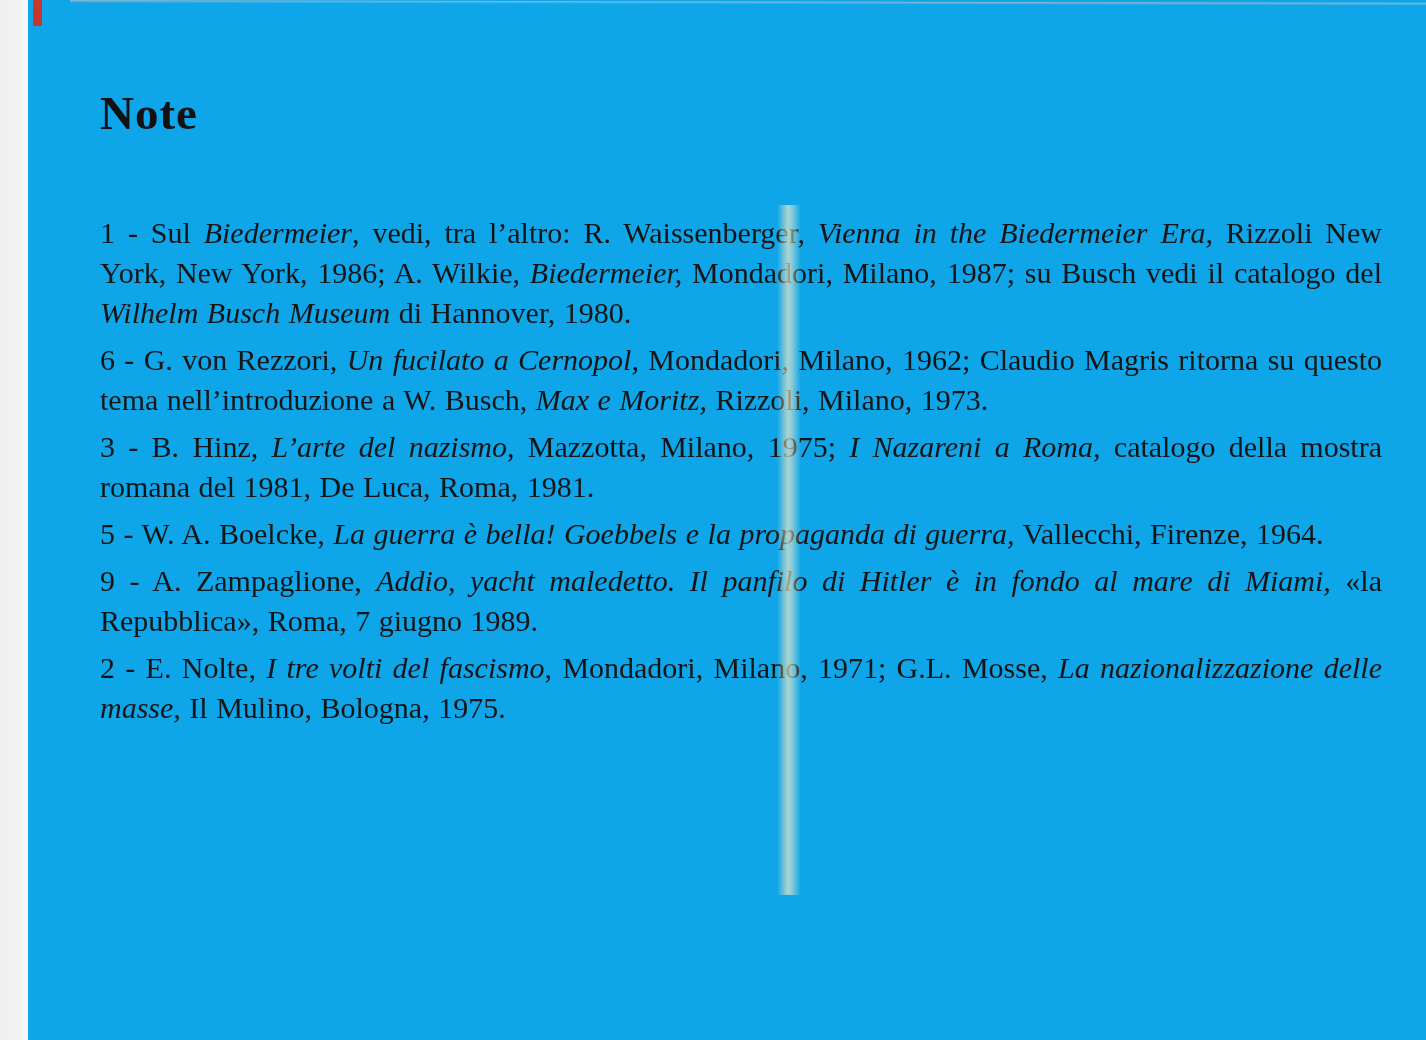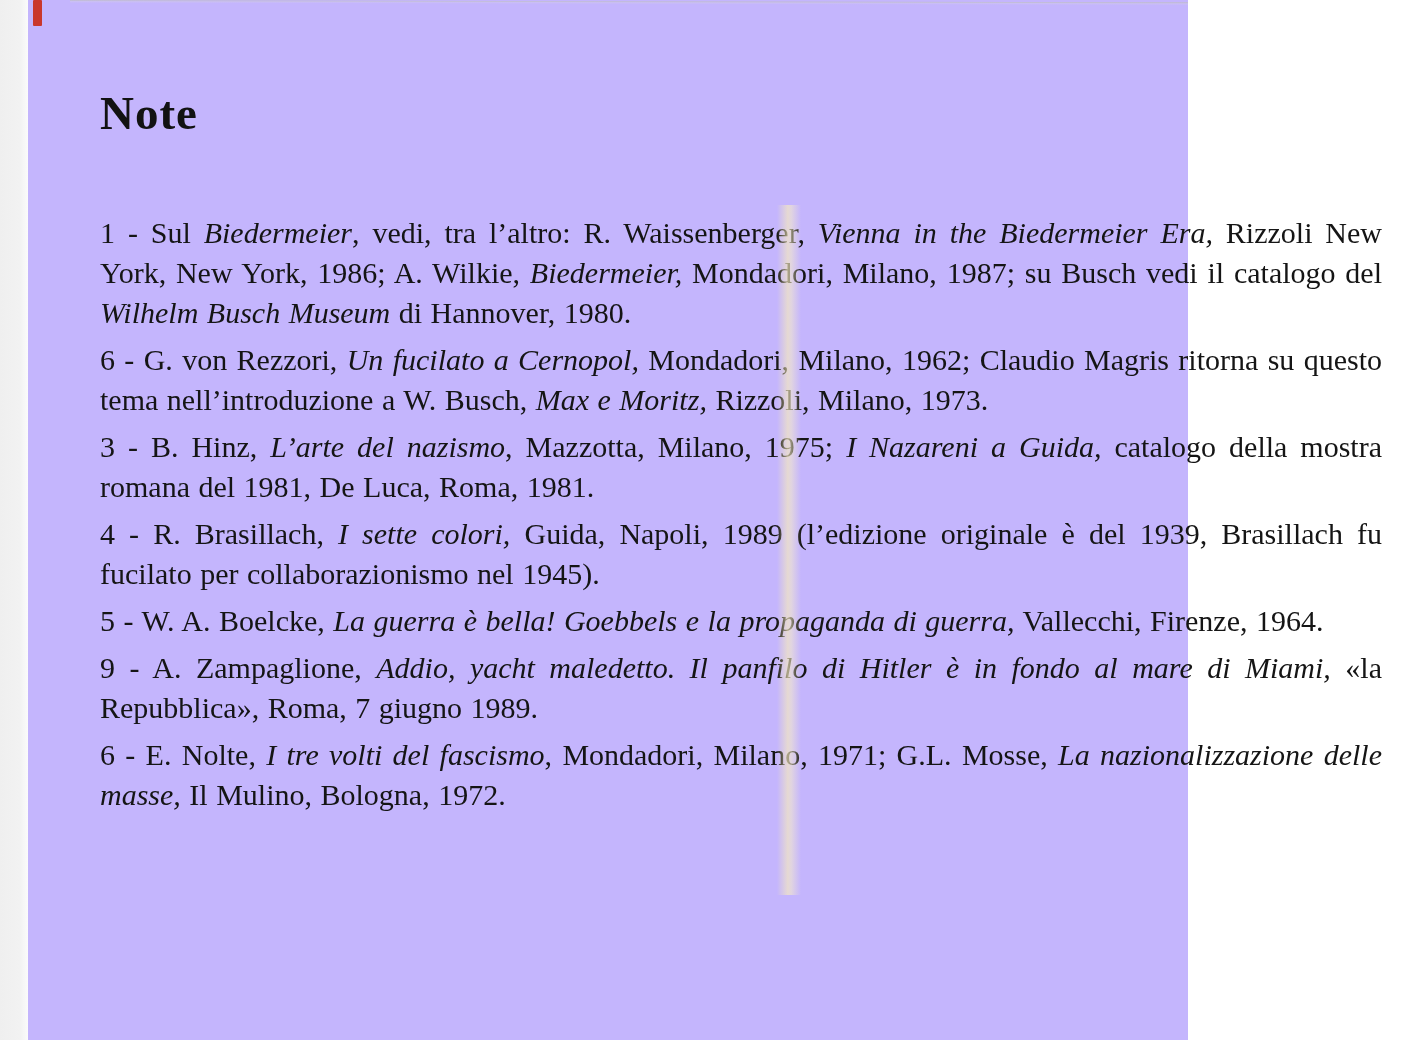--- a/index.html
+++ b/index.html
@@ -6,23 +6,23 @@
     margin: 0;
     padding: 0;
     width: 1426px;
     height: 1040px;
     background: #ffffff;
     overflow: hidden;
     font-family: "Liberation Serif", "DejaVu Serif", serif;
   }
   .page {
     position: relative;
-    width: 1188px;
+    width: 1426px;
     height: 1040px;
-    background: #c4b5fd;
+    background: #0ea5e9;
   }
   
   .scan-edge-left {
     position: absolute;
     left: 0; top: 0;
     width: 28px; height: 1040px;
     background: linear-gradient(to right, #efefef 0%, #f2f2f2 70%, #fbfbfb 100%);
   }
   
   .scan-top-line {
@@ -86,22 +86,21 @@
 <div class="page">
   <div class="scan-edge-left"></div>
   <div class="scan-top-line"></div>
   <div class="red-mark"></div>
 
   <div class="content">
     <h1 class="title">Note</h1>
     <div class="notes">
         <p class="note"><span>1 - Sul </span><span class="it">Biedermeier</span><span>, vedi, tra l’altro: R. Waissenberger, </span><span class="it">Vienna in the Biedermeier Era,</span><span> Rizzoli New York, New York, 1986; A. Wilkie, </span><span class="it">Biedermeier,</span><span> Mondadori, Milano, 1987; su Busch vedi il catalogo del </span><span class="it">Wilhelm Busch Museum</span><span> di Hannover, 1980.</span></p>
         <p class="note"><span>6 - G. von Rezzori, </span><span class="it">Un fucilato a Cernopol,</span><span> Mondadori, Milano, 1962; Claudio Magris ritorna su questo tema nell’introduzione a W. Busch, </span><span class="it">Max e Moritz,</span><span> Rizzoli, Milano, 1973.</span></p>
-        <p class="note"><span>3 - B. Hinz, </span><span class="it">L’arte del nazismo</span><span>, Mazzotta, Milano, 1975; </span><span class="it">I Nazareni a Guida,</span><span> catalogo della mostra romana del 1981, De Luca, Roma, 1981.</span></p>
-        <p class="note"><span>4 - R. Brasillach, </span><span class="it">I sette colori,</span><span> Guida, Napoli, 1989 (l’edizione originale è del 1939, Brasillach fu fucilato per collaborazionismo nel 1945).</span></p>
+        <p class="note"><span>3 - B. Hinz, </span><span class="it">L’arte del nazismo</span><span>, Mazzotta, Milano, 1975; </span><span class="it">I Nazareni a Roma,</span><span> catalogo della mostra romana del 1981, De Luca, Roma, 1981.</span></p>
         <p class="note"><span>5 - W. A. Boelcke, </span><span class="it">La guerra è bella! Goebbels e la propaganda di guerra,</span><span> Vallecchi, Firenze, 1964.</span></p>
         <p class="note"><span>9 - A. Zampaglione, </span><span class="it">Addio, yacht maledetto. Il panfilo di Hitler è in fondo al mare di Miami,</span><span> «la Repubblica», Roma, 7 giugno 1989.</span></p>
-        <p class="note"><span>6 - E. Nolte, </span><span class="it">I tre volti del fascismo</span><span>, Mondadori, Milano, 1971; G.L. Mosse, </span><span class="it">La nazionalizzazione delle masse,</span><span> Il Mulino, Bologna, 1972.</span></p>
+        <p class="note"><span>2 - E. Nolte, </span><span class="it">I tre volti del fascismo</span><span>, Mondadori, Milano, 1971; G.L. Mosse, </span><span class="it">La nazionalizzazione delle masse,</span><span> Il Mulino, Bologna, 1975.</span></p>
       </div>
   </div>
 
   <div class="crease"></div>
 </div>
 
 </body></html>

